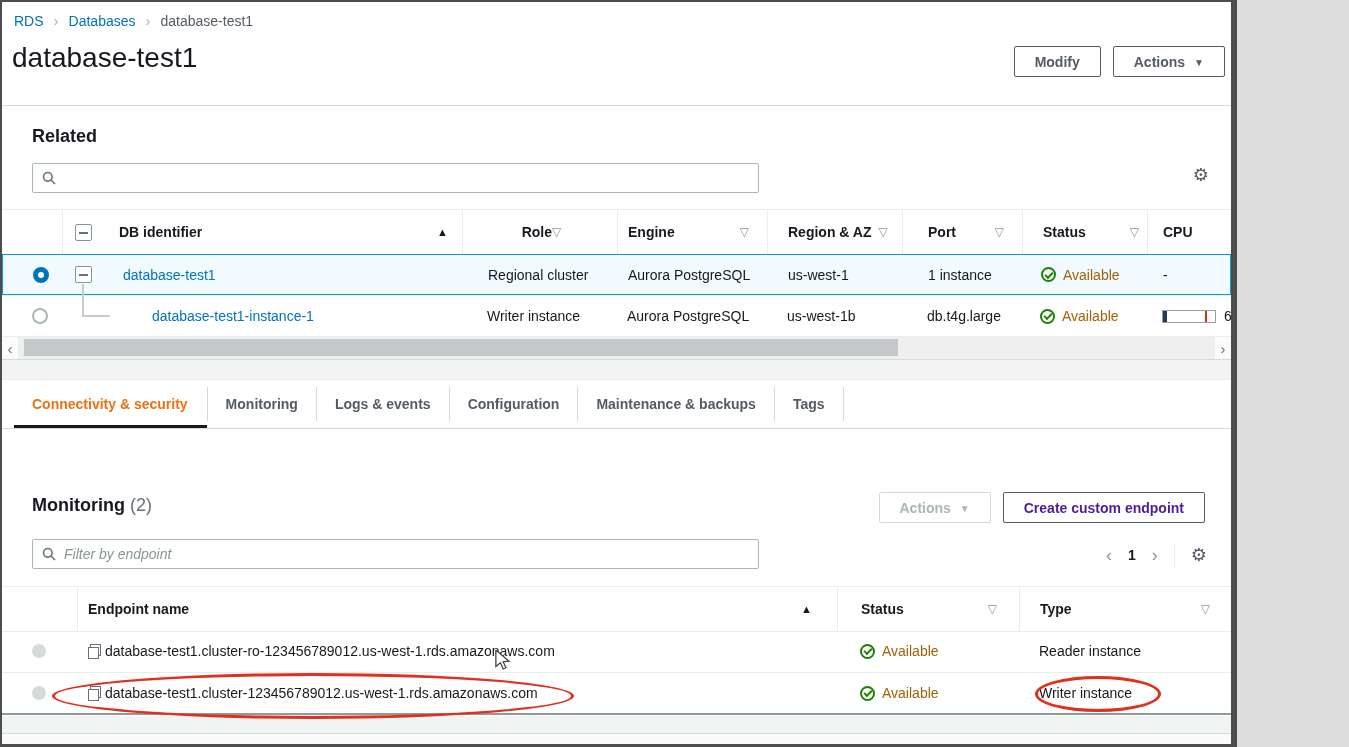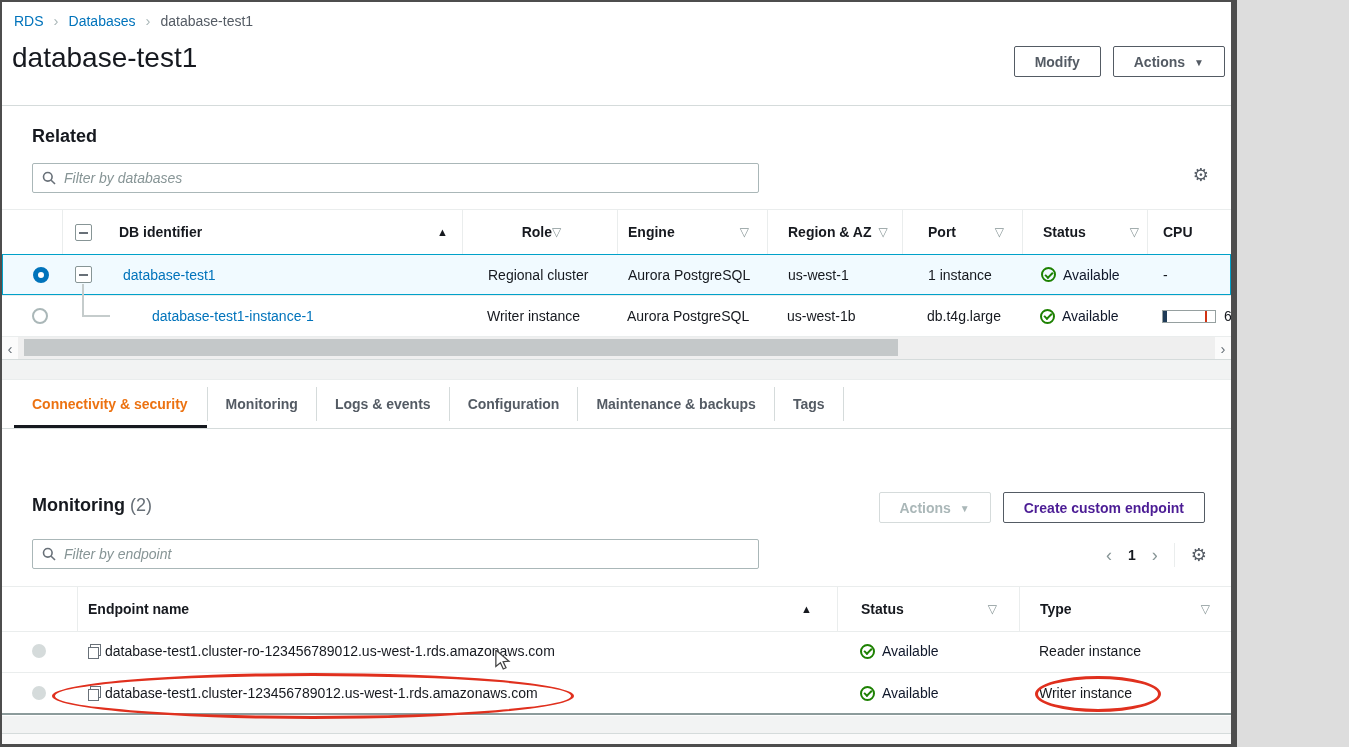--- a/index.html
+++ b/index.html
@@ -59,21 +59,21 @@
   .radio-off { width:16px; height:16px; border-radius:50%; border:2px solid #aab7b8; background:#fff; cursor:pointer; flex:none; }
   .radio-gray { width:14px; height:14px; border-radius:50%; background:#d5dbdb; cursor:pointer; flex:none; }
   .expander { width:17px; height:17px; border:1px solid #879596; border-radius:2px; background:#fff; position:relative; cursor:pointer; flex:none; }
   .expander::after { content:""; position:absolute; left:3px; right:3px; top:7px; height:2px; background:#687078; }
   .tree-elbow { position:absolute; left:80px; top:-12px; width:28px; height:33px;
                 border-left:2px solid #c5cccc; border-bottom:2px solid #c5cccc; }
   .copy-icon { position:relative; width:13px; height:15px; display:inline-block; margin-right:4px; cursor:pointer; flex:none; }
   .copy-icon::before { content:""; position:absolute; top:0; right:0; width:9px; height:10px; border:1px solid #687078; background:#fff; }
   .copy-icon::after { content:""; position:absolute; bottom:0; left:0; width:9px; height:10px; border:1px solid #687078; background:#fff; }
   
-  .status { display:flex; align-items:center; gap:7px; color:#0f172a; }
+  .status { display:flex; align-items:center; gap:7px; color:#a16207; }
   .check-icon { width:15px; height:15px; border:2px solid #1d8102; border-radius:50%; position:relative; flex:none; }
   .check-icon::after { content:""; position:absolute; left:2px; top:2.5px; width:6px; height:3px;
                        border-left:2px solid #1d8102; border-bottom:2px solid #1d8102; transform:rotate(-45deg); }
   
   .cpubar { width:54px; height:13px; border:1px solid #96a0a0; background:#fff; position:relative; margin-right:8px; flex:none; }
   .cpubar .fill { position:absolute; left:0; top:0; bottom:0; width:4px; background:#1f3b57; }
   .cpubar .tick { position:absolute; right:8px; top:0; bottom:0; width:2px; background:#d13212; }
   .spark { width:88px; height:15px; border:1px solid #2074a8; background:#fff; position:relative; flex:none; }
   
   .hscroll { position:absolute; left:0; right:0; top:230px; height:23px; background:#fbfbfb;
@@ -121,21 +121,20 @@
   </div>
 
   <section class="related-card">
     <h2 class="sec-title" style="position:absolute; top:20px; left:30px;">Related</h2>
 
     <div class="search-box" style="position:absolute; top:57px; left:30px;">
       <svg width="14" height="14" viewBox="0 0 14 14">
         <circle cx="5.8" cy="5.8" r="4.3" fill="none" stroke="#687078" stroke-width="1.6"></circle>
         <line x1="9.2" y1="9.2" x2="13" y2="13" stroke="#687078" stroke-width="1.6"></line>
       </svg>
-      <input type="text" placeholder="Filter by databases" style="">
     </div>
     <span class="gear" style="position:absolute; top:60px; right:22px;">⚙</span>
 
     <div class="grid-related thead" style="position:absolute; top:103px; left:0; right:0;">
       <div class="hc"></div>
       <div class="hc divl" style="padding-left:12px;">
         <span class="expander"></span>
       </div>
       <div class="hc sp" style="padding-left:17px; padding-right:14px;">
         <span>DB identifier</span>

